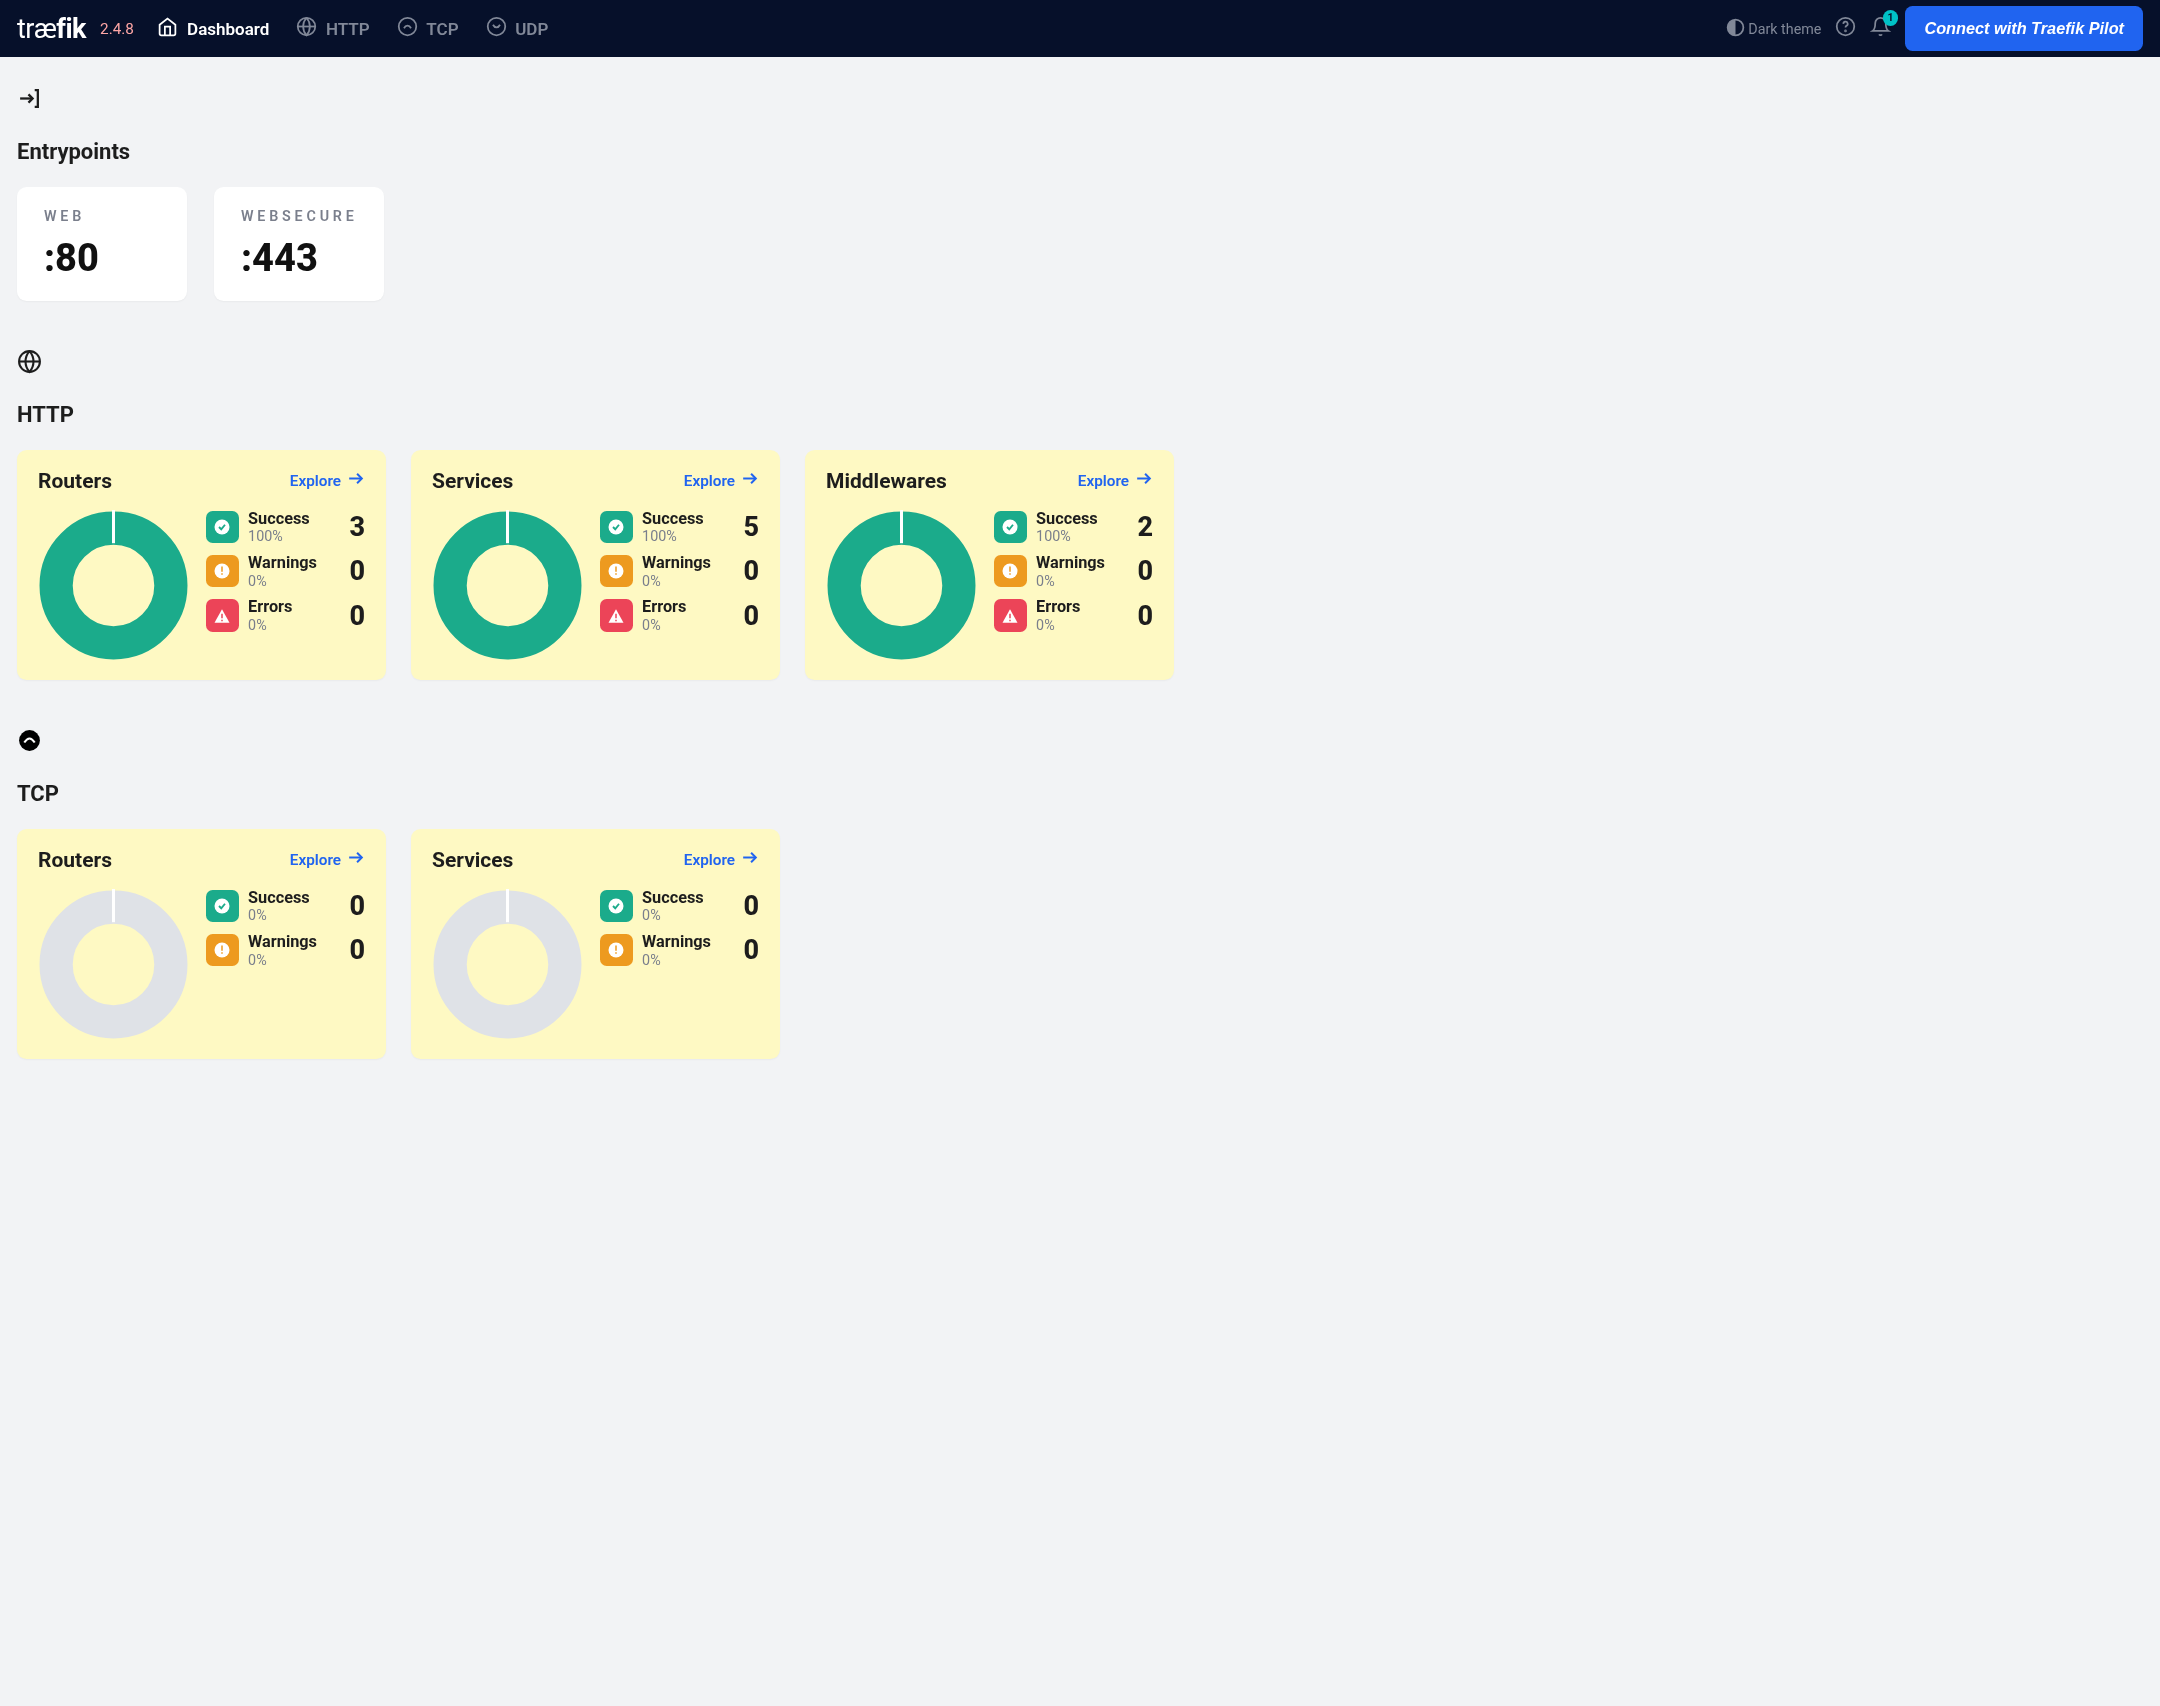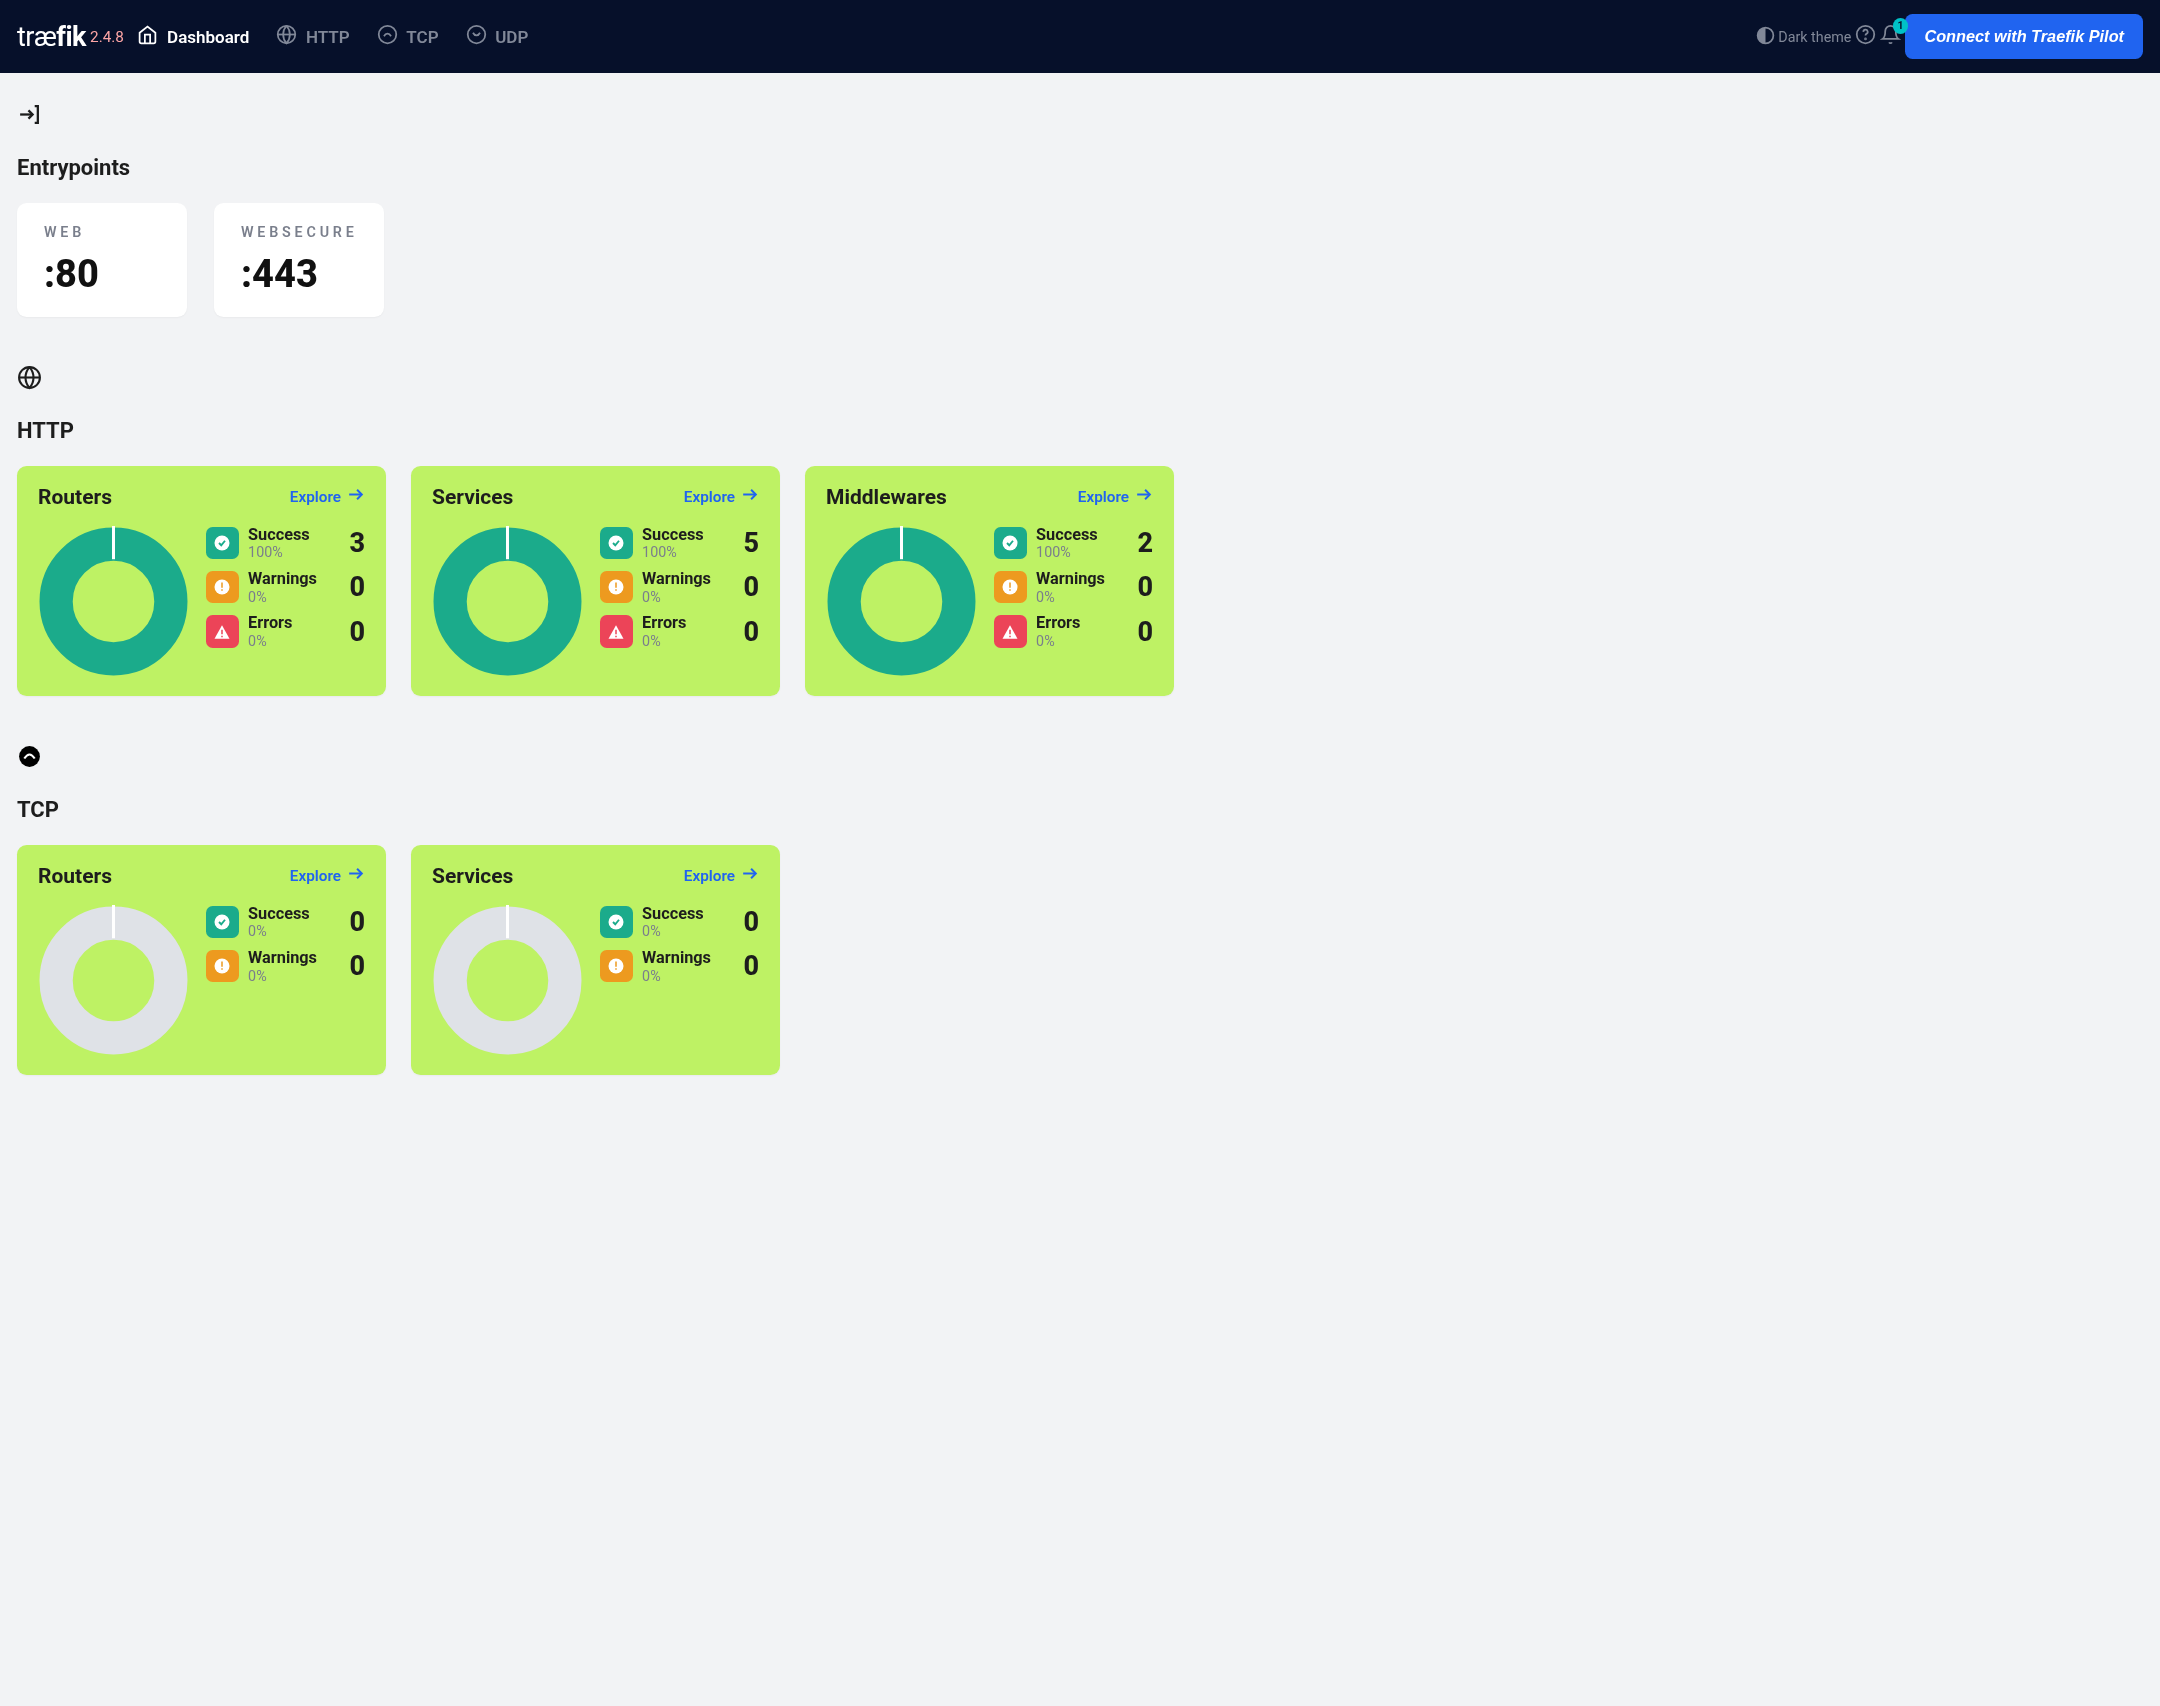--- a/index.html
+++ b/index.html
@@ -1,17 +1,17 @@
 <!DOCTYPE html>
 <html><head>
 <meta charset="utf-8">
 <style>
 *{box-sizing:border-box;margin:0;padding:0;}
 body{font-family:-apple-system,BlinkMacSystemFont,"Segoe UI",Roboto,Helvetica,Arial,sans-serif;background:#f2f3f5;color:#1d1d1d;}
-.header{background:#06102a;display:flex;align-items:center;padding:0 17px;height:73px;gap:4px;}
+.header{background:#06102a;display:flex;align-items:center;padding:0 17px;height:57px;gap:14px;}
 .logo{color:#fff;font-size:27px;font-weight:700;letter-spacing:-0.5px;display:flex;align-items:center;}
 .version{color:#fca5a5;font-size:15.3px;margin-right:9.6px;}
 .nav{display:flex;align-items:center;gap:27px;}
 .nav-item{display:flex;align-items:center;gap:8.6px;color:#818898;font-size:17px;font-weight:600;cursor:pointer;}
 .nav-item.active{color:#fff;}
 .nav-item svg{width:21px;height:21px;}
 .spacer{flex:1;}
 .theme-toggle{display:flex;flex-direction:row;align-items:center;color:#818898;font-size:14.3px;cursor:pointer;gap:1.9px;}
 .theme-toggle svg{width:21px;height:21px;}
 .header-icon{color:#818898;cursor:pointer;display:flex;align-items:center;justify-content:center;position:relative;}
@@ -20,21 +20,21 @@
 .pilot-btn{background:#2064f0;color:#fff;border:none;border-radius:7.6px;padding:13.4px 19px;font-size:16.3px;font-weight:600;cursor:pointer;font-style:italic;}
 .content{padding:29px 17px;}
 .section{margin-bottom:48px;}
 .section-header{display:flex;align-items:flex-start;gap:23px;font-size:22px;font-weight:700;margin-bottom:23px;flex-direction:column;}
 .section-header svg{width:25px;height:25px;}
 .entrypoints{display:flex;gap:27px;}
 .ep-card{background:#fff;border-radius:9.6px;padding:21px 27px;width:170px;text-align:left;box-shadow:0 1px 1.9px rgba(0,0,0,.04);}
 .ep-name{color:#7a7f8c;font-size:14.3px;font-weight:600;letter-spacing:3.8px;margin-bottom:11.5px;text-transform:uppercase;}
 .ep-port{font-size:38px;font-weight:800;color:#111;}
 .cards-row{display:flex;gap:25px;flex-wrap:wrap;}
-.stat-card{background:#bef264;border-radius:9.6px;padding:19px 21px;width:369px;box-shadow:0 1px 1.9px rgba(0,0,0,.04);}
+.stat-card{background:#fef9c3;border-radius:9.6px;padding:19px 21px;width:369px;box-shadow:0 1px 1.9px rgba(0,0,0,.04);}
 .stat-card-header{display:flex;justify-content:space-between;align-items:center;margin-bottom:17px;}
 .stat-card-title{font-size:21px;font-weight:700;}
 .explore-link{color:#2064f0;font-size:15.3px;font-weight:600;display:flex;align-items:center;gap:5px;cursor:pointer;}
 .explore-link svg{width:19px;height:19px;}
 .stat-card-body{display:flex;gap:17px;}
 .donut-wrap{width:151px;height:151px;flex-shrink:0;}
 .stat-rows{flex:1;display:flex;flex-direction:column;gap:9.6px;}
 .stat-row{display:flex;align-items:center;gap:9.6px;}
 .stat-icon{width:32.5px;height:32.5px;border-radius:6.7px;display:flex;align-items:center;justify-content:center;flex-shrink:0;}
 .stat-icon svg{width:18px;height:18px;fill:#fff;}

